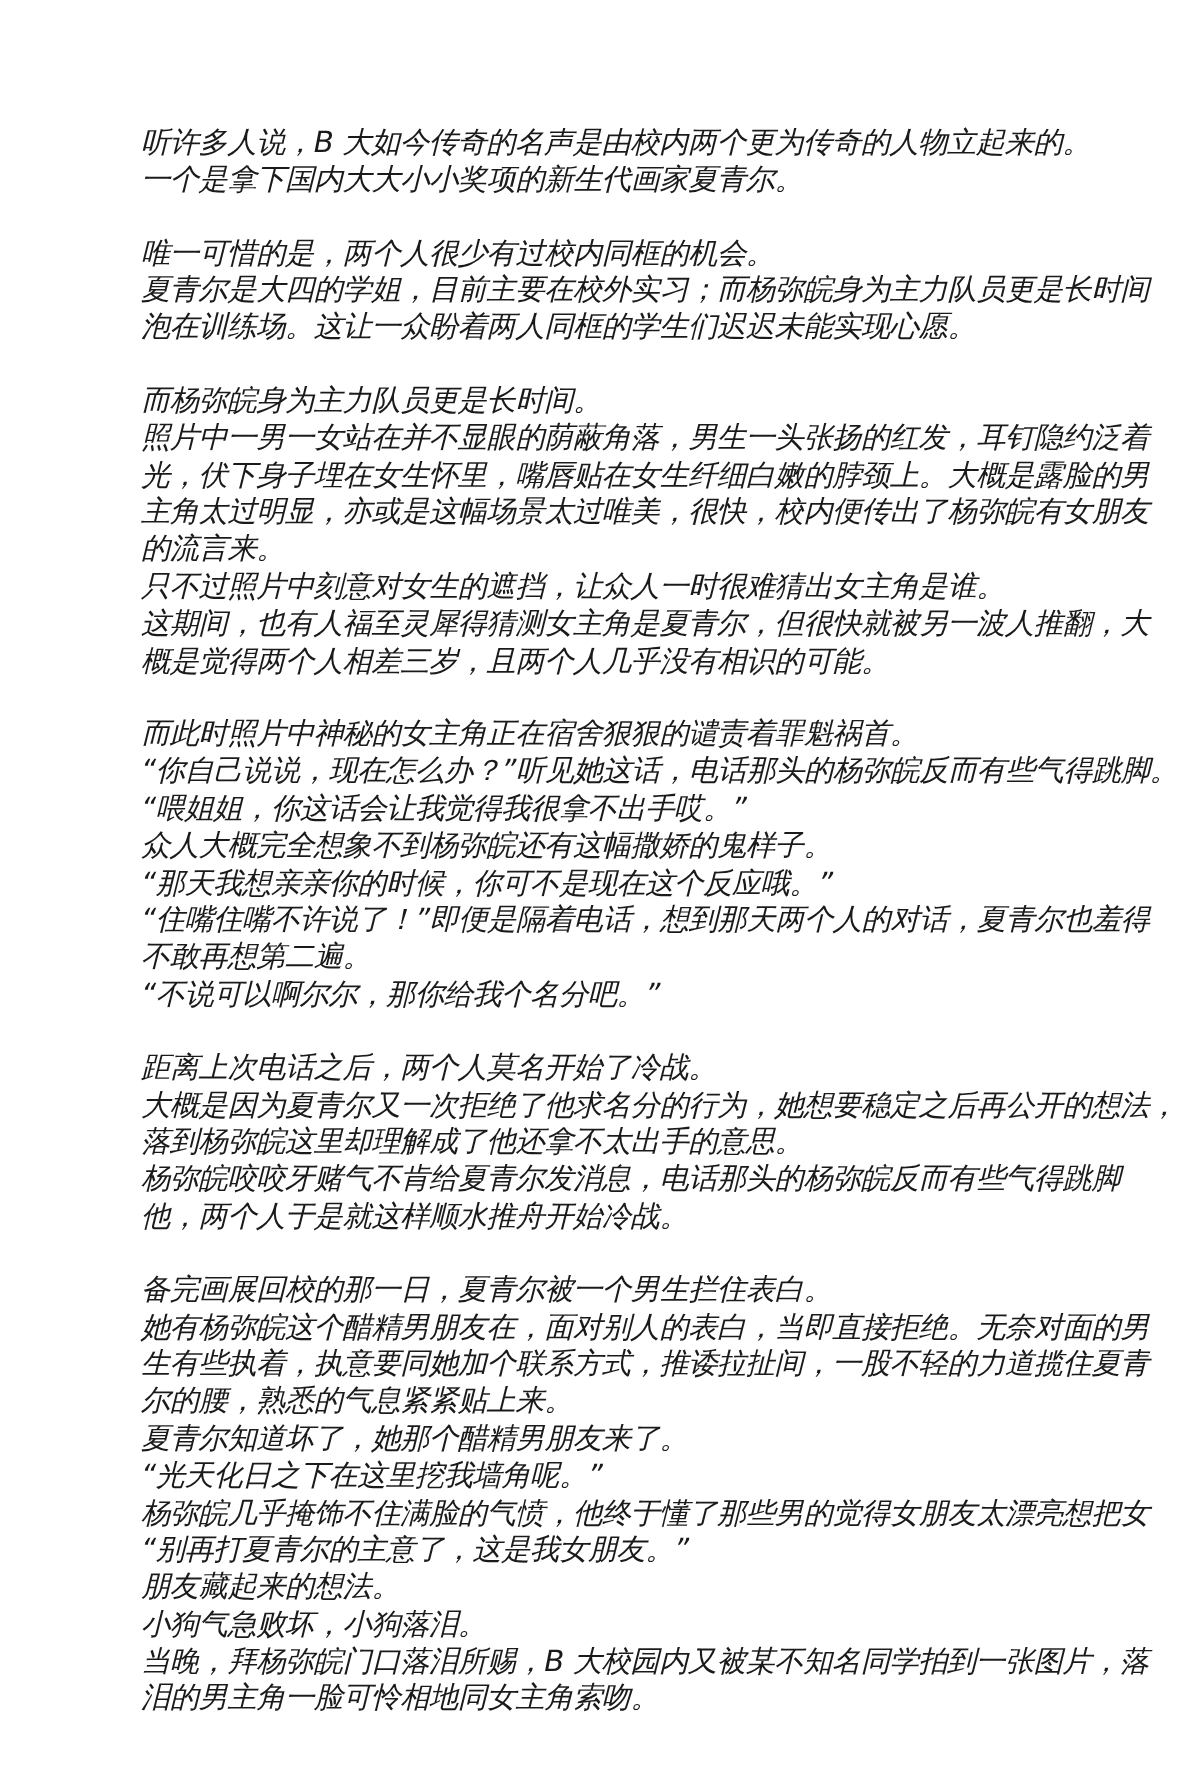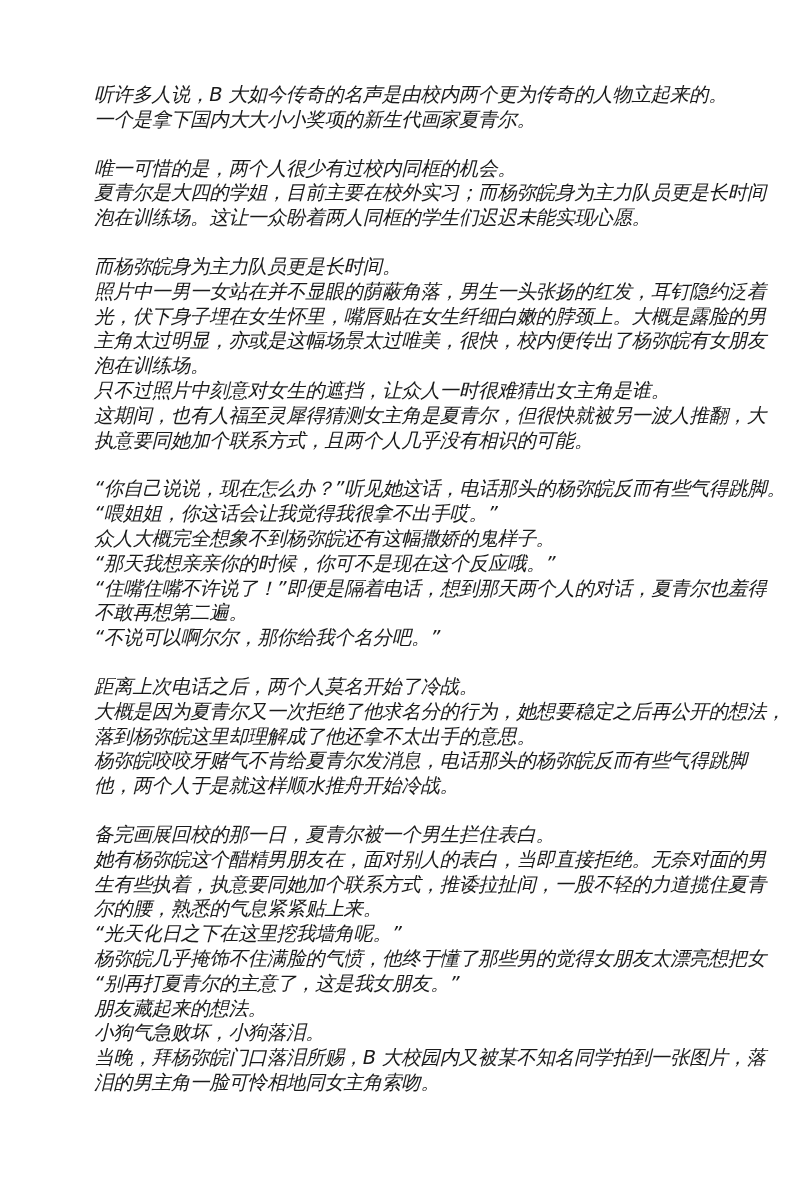--- a/index.html
+++ b/index.html
@@ -47,27 +47,28 @@
     <span class="line">唯一可惜的是，两个人很少有过校内同框的机会。</span>
     <span class="line">夏青尔是大四的学姐，目前主要在校外实习；而杨弥皖身为主力队员更是长时间</span>
     <span class="line">泡在训练场。这让一众盼着两人同框的学生们迟迟未能实现心愿。</span>
   </div>
 
   <div class="para">
     <span class="line">而杨弥皖身为主力队员更是长时间。</span>
     <span class="line">照片中一男一女站在并不显眼的荫蔽角落，男生一头张扬的红发，耳钉隐约泛着</span>
     <span class="line">光，伏下身子埋在女生怀里，嘴唇贴在女生纤细白嫩的脖颈上。大概是露脸的男</span>
     <span class="line">主角太过明显，亦或是这幅场景太过唯美，很快，校内便传出了杨弥皖有女朋友</span>
-    <span class="line">泡在训练场。</span>
+    <span class="line">的流言来。</span>
     <span class="line">只不过照片中刻意对女生的遮挡，让众人一时很难猜出女主角是谁。</span>
     <span class="line">这期间，也有人福至灵犀得猜测女主角是夏青尔，但很快就被另一波人推翻，大</span>
-    <span class="line">执意要同她加个联系方式，且两个人几乎没有相识的可能。</span>
+    <span class="line">概是觉得两个人相差三岁，且两个人几乎没有相识的可能。</span>
   </div>
 
   <div class="para">
+    <span class="line">而此时照片中神秘的女主角正在宿舍狠狠的谴责着罪魁祸首。</span>
     <span class="line">“你自己说说，现在怎么办？”听见她这话，电话那头的杨弥皖反而有些气得跳脚。</span>
     <span class="line">“喂姐姐，你这话会让我觉得我很拿不出手哎。”</span>
     <span class="line">众人大概完全想象不到杨弥皖还有这幅撒娇的鬼样子。</span>
     <span class="line">“那天我想亲亲你的时候，你可不是现在这个反应哦。”</span>
     <span class="line">“住嘴住嘴不许说了！”即便是隔着电话，想到那天两个人的对话，夏青尔也羞得</span>
     <span class="line">不敢再想第二遍。</span>
     <span class="line">“不说可以啊尔尔，那你给我个名分吧。”</span>
   </div>
 
   <div class="para">
@@ -76,20 +77,21 @@
     <span class="line">落到杨弥皖这里却理解成了他还拿不太出手的意思。</span>
     <span class="line">杨弥皖咬咬牙赌气不肯给夏青尔发消息，电话那头的杨弥皖反而有些气得跳脚</span>
     <span class="line">他，两个人于是就这样顺水推舟开始冷战。</span>
   </div>
 
   <div class="para">
     <span class="line">备完画展回校的那一日，夏青尔被一个男生拦住表白。</span>
     <span class="line">她有杨弥皖这个醋精男朋友在，面对别人的表白，当即直接拒绝。无奈对面的男</span>
     <span class="line">生有些执着，执意要同她加个联系方式，推诿拉扯间，一股不轻的力道揽住夏青</span>
     <span class="line">尔的腰，熟悉的气息紧紧贴上来。</span>
+    <span class="line">夏青尔知道坏了，她那个醋精男朋友来了。</span>
     <span class="line">“光天化日之下在这里挖我墙角呢。”</span>
     <span class="line">杨弥皖几乎掩饰不住满脸的气愤，他终于懂了那些男的觉得女朋友太漂亮想把女</span>
     <span class="line">“别再打夏青尔的主意了，这是我女朋友。”</span>
     <span class="line">朋友藏起来的想法。</span>
     <span class="line">小狗气急败坏，小狗落泪。</span>
     <span class="line">当晚，拜杨弥皖门口落泪所赐，B 大校园内又被某不知名同学拍到一张图片，落</span>
     <span class="line">泪的男主角一脸可怜相地同女主角索吻。</span>
   </div>
 
 </div>

